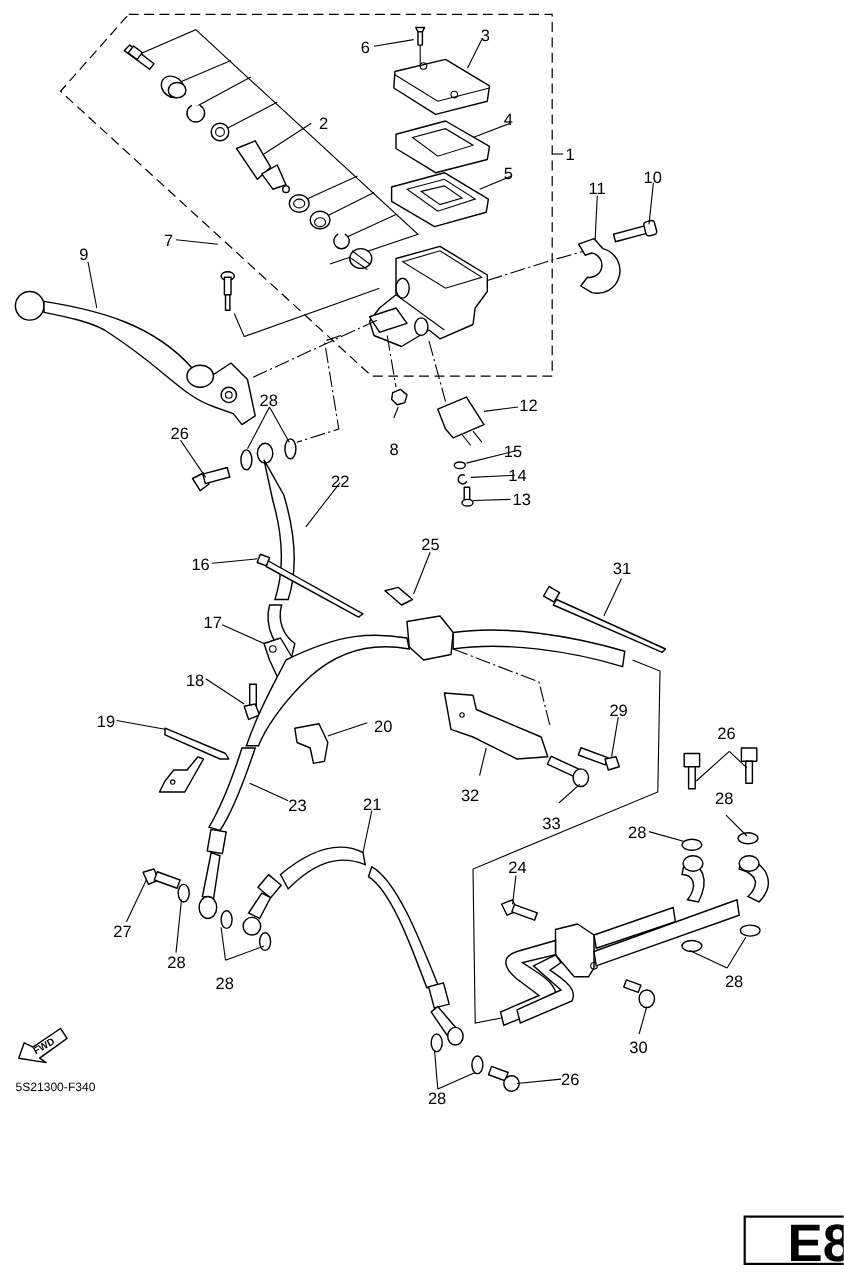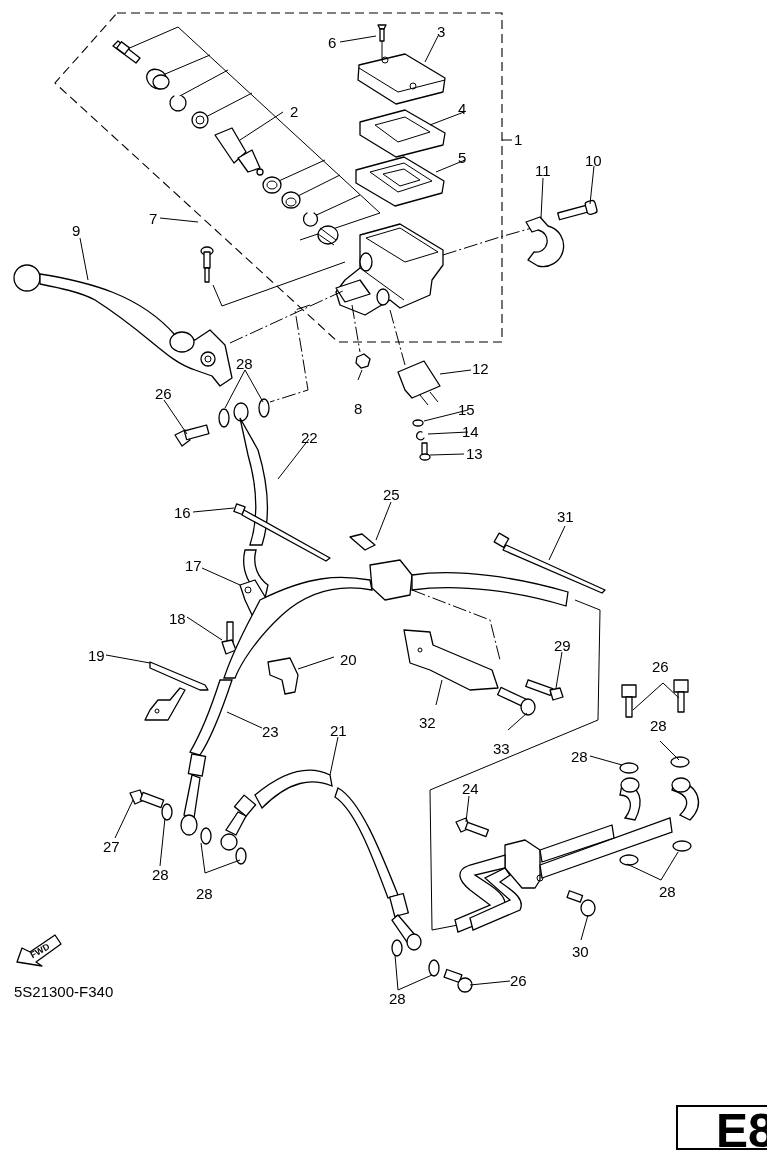--- a/index.html
+++ b/index.html
@@ -6,21 +6,21 @@
   body { width: 767px; height: 1162px; position: relative; overflow: hidden;
          font-family: "Liberation Sans", sans-serif; }
   svg#diagram { position: absolute; left: 0; top: 0; }
   .part { fill: #ffffff; stroke: #000; stroke-width: 1.3; stroke-linejoin: round; stroke-linecap: round; }
   .thin { fill: none; stroke: #000; stroke-width: 1; }
   .leader { fill: none; stroke: #000; stroke-width: 1; }
   .dash { fill: none; stroke: #000; stroke-width: 1.1; stroke-dasharray: 9 5; }
   .chain { fill: none; stroke: #000; stroke-width: 1; stroke-dasharray: 14 3 2 3; }
   .hose { fill: #ffffff; stroke: #000; stroke-width: 1.3; }
   .callout { font-family: "Liberation Sans", sans-serif; font-size: 15px; fill: #000; }
-  .code { position: absolute; left: 14px; top: 983px; font-size: 15px; color: #000; }
+  .code { position: absolute; left: 14px; top: 983px; font-size: 11px; color: #000; }
   .page-tag { position: absolute; left: 676px; top: 1105px; width: 100px; height: 45px;
               border: 2px solid #000; box-sizing: border-box; background: #fff; }
   .page-tag span { position: absolute; left: 38px; top: -4px; font-size: 48px; font-weight: bold; color: #000; }
 </style>
 </head>
 <body>
 
 <svg id="diagram" width="767" height="1162" viewBox="0 0 767 1162">
 
   <path class="dash" d="M117,13 L502,13 L502,342 L338,342 L55,83 Z"></path>

